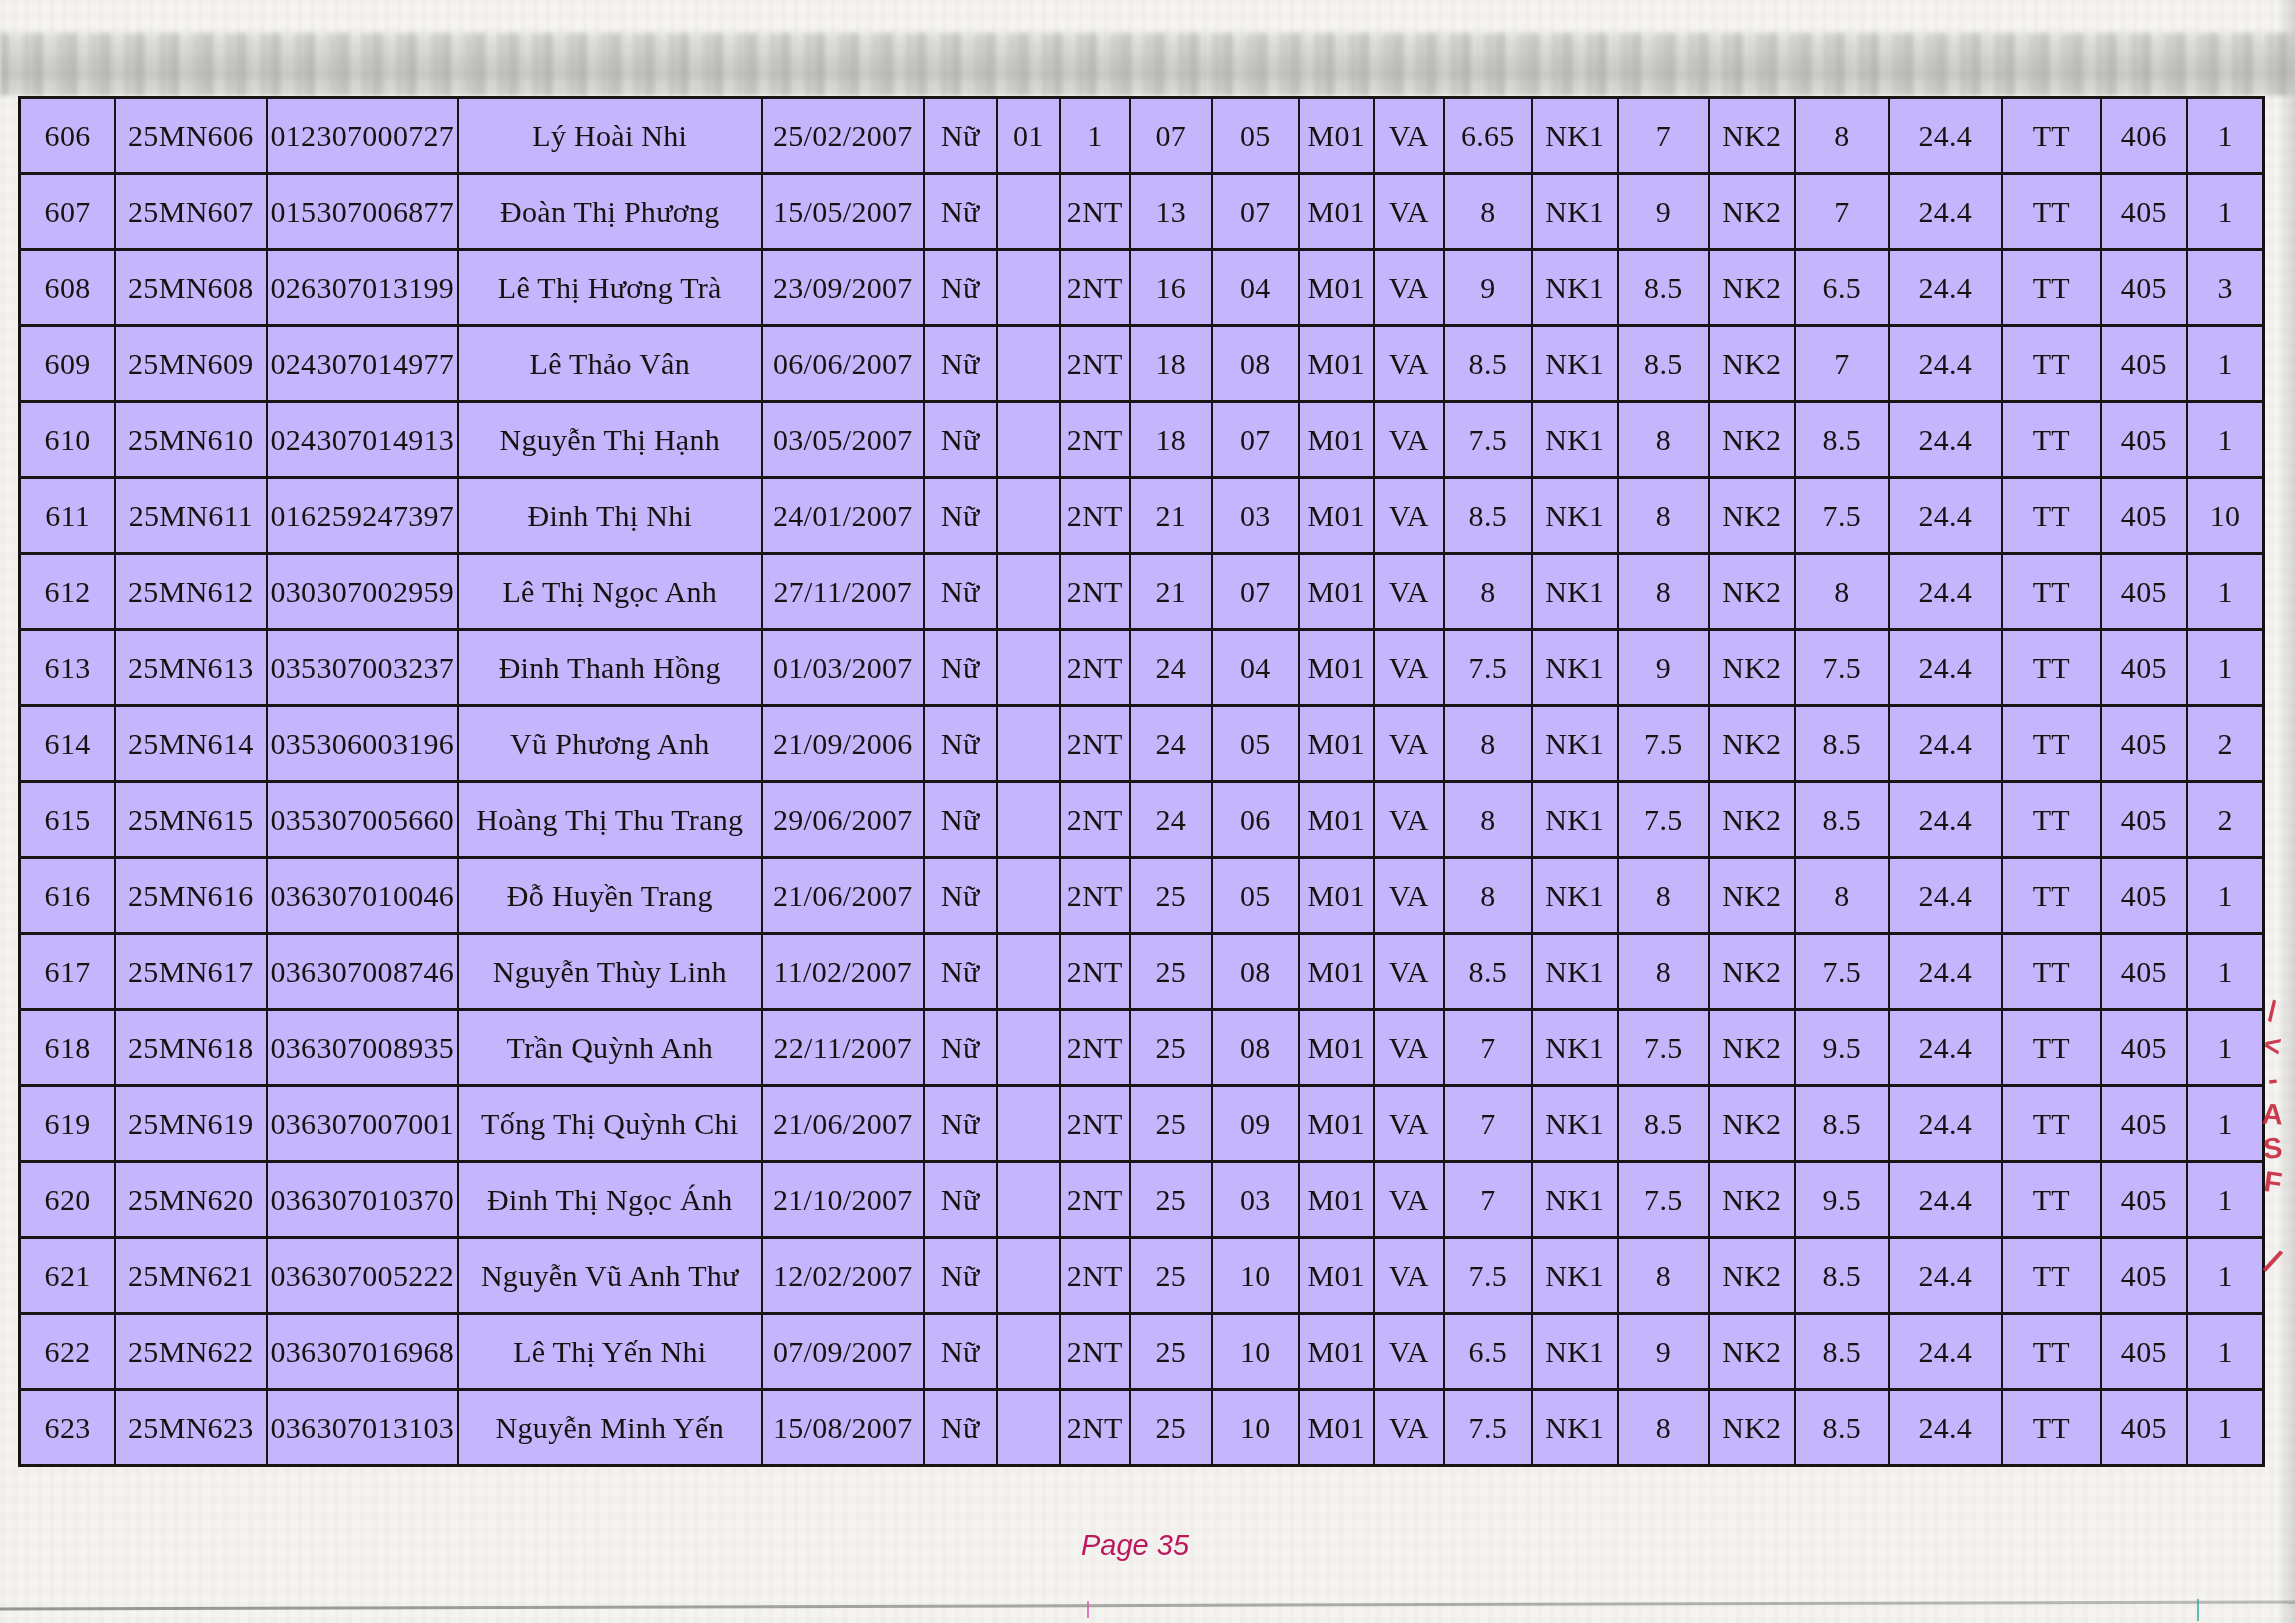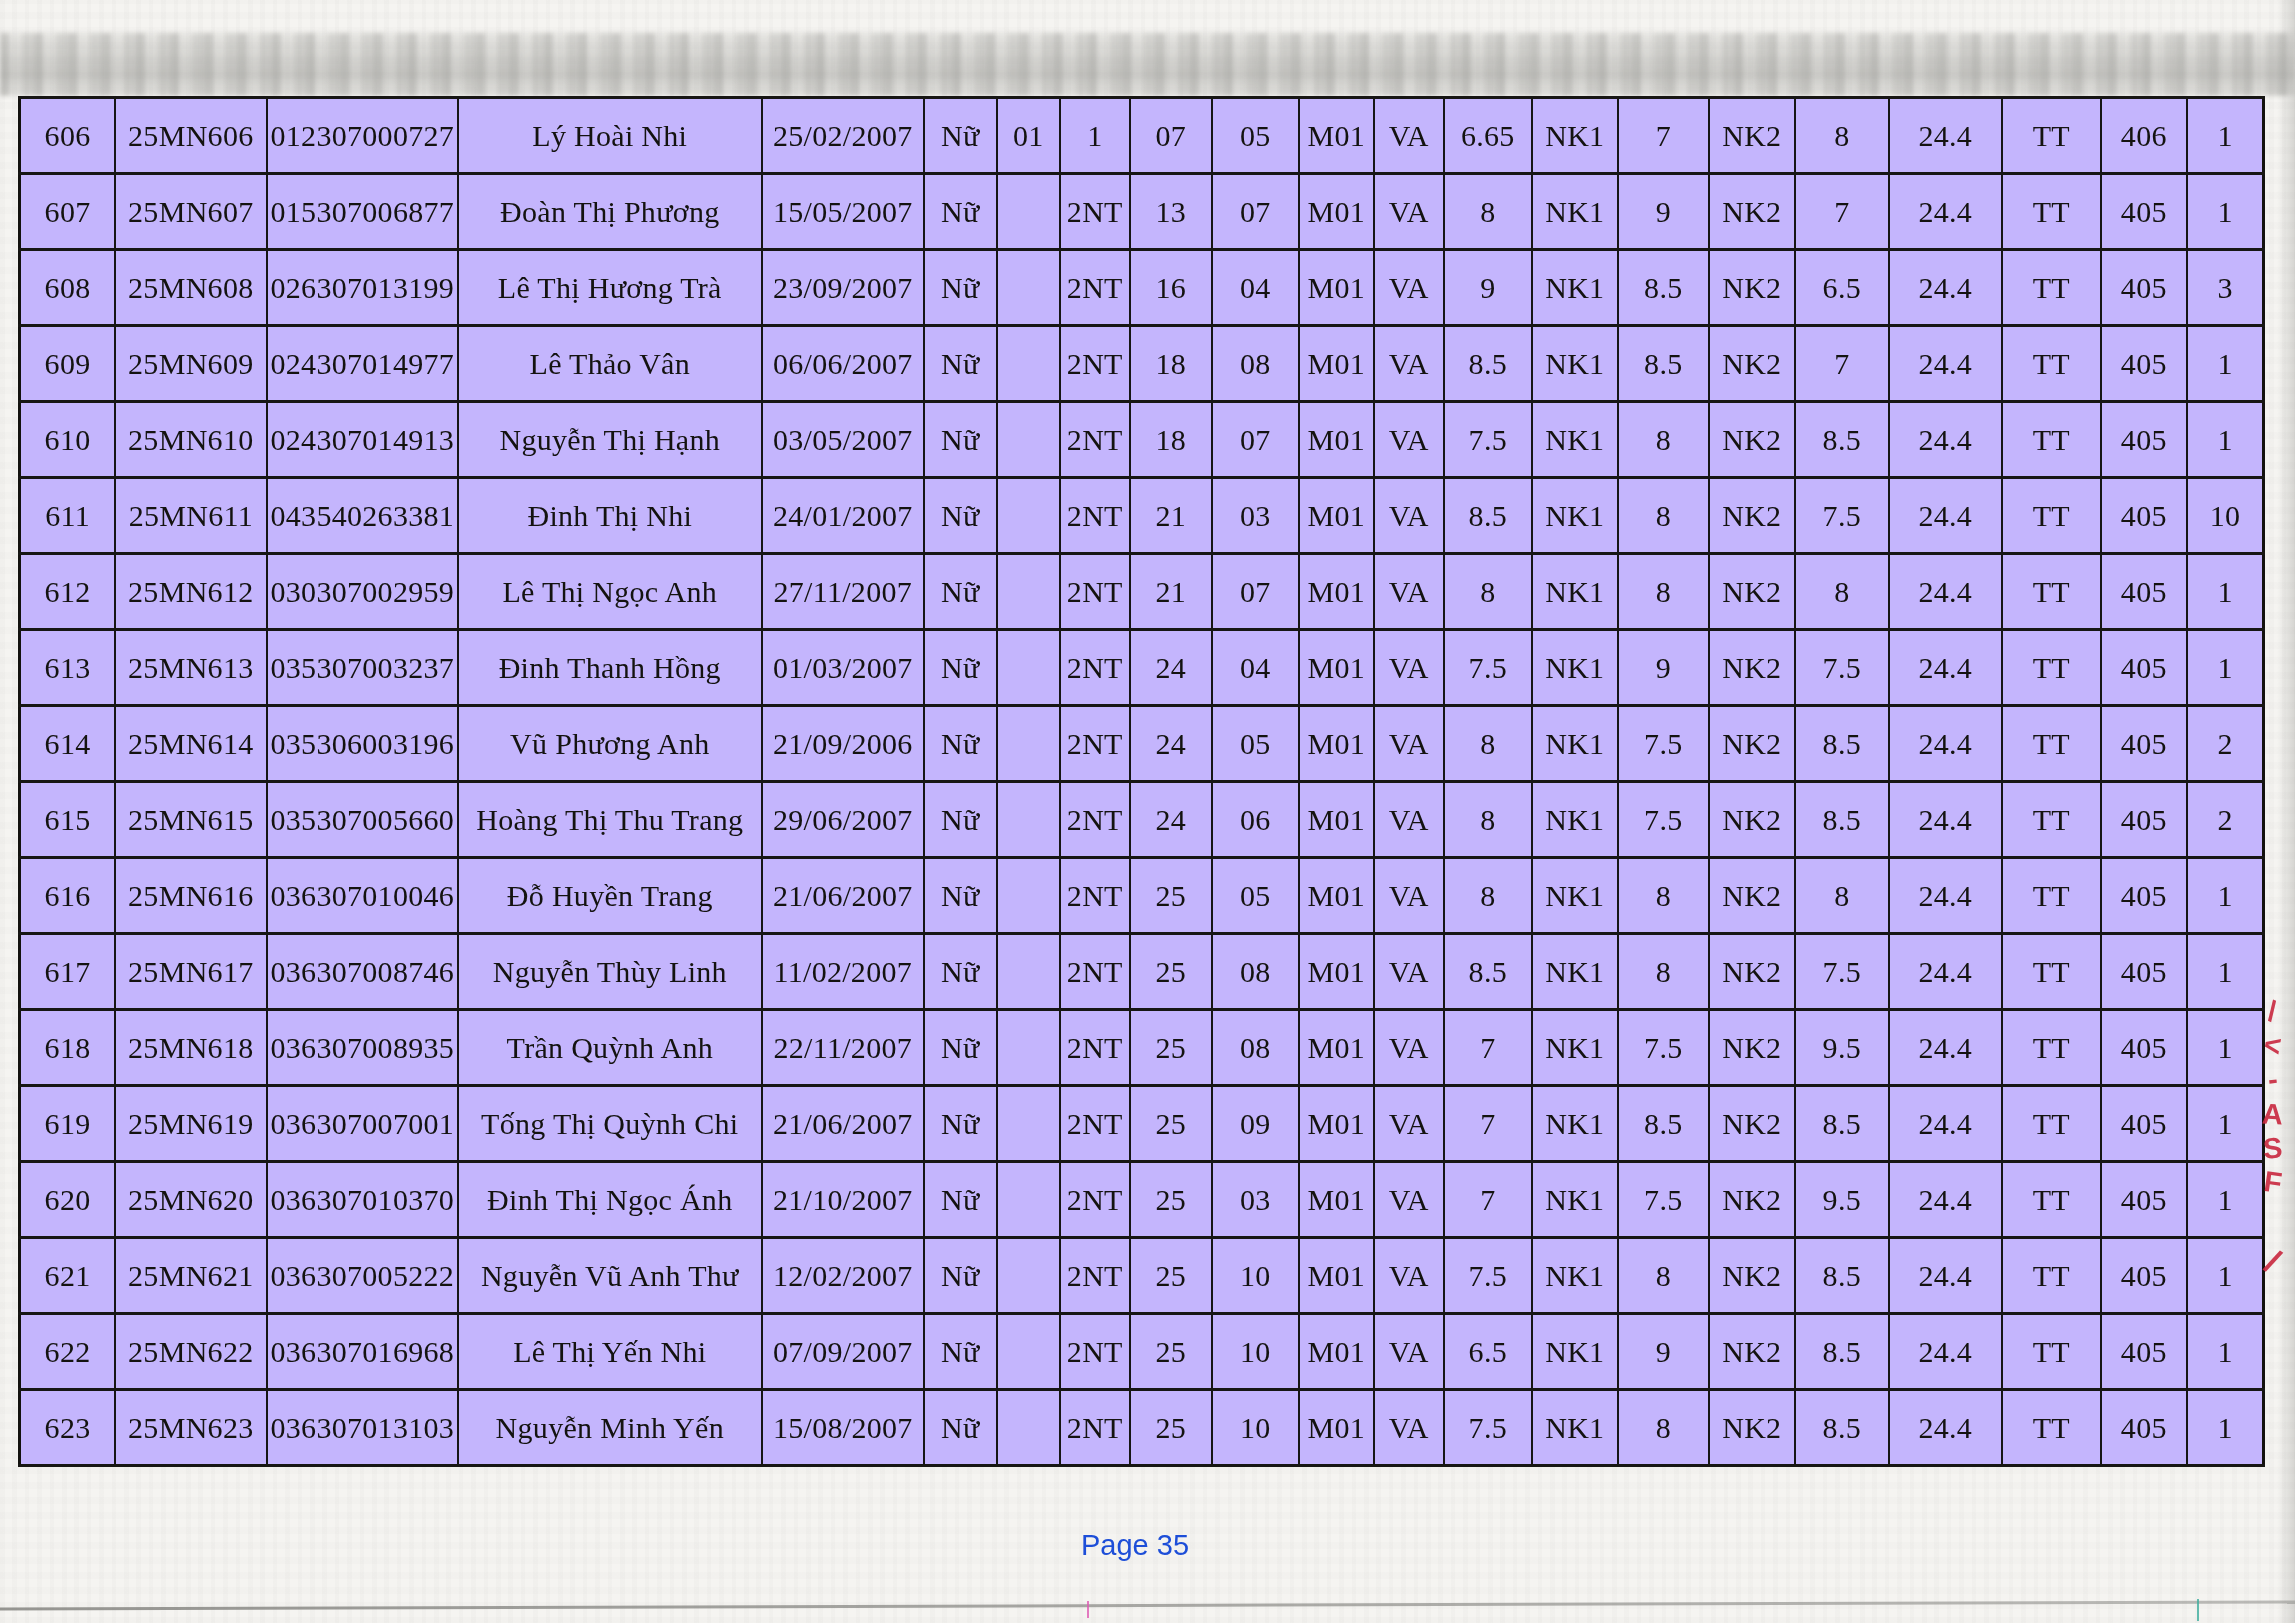--- a/index.html
+++ b/index.html
@@ -61,21 +61,21 @@
   col.c0{width:95px} col.c1{width:152px} col.c2{width:191px} col.c3{width:304px}
   col.c4{width:162px} col.c5{width:73px} col.c6{width:63px}  col.c7{width:70px}
   col.c8{width:82px} col.c9{width:87px} col.c10{width:75px} col.c11{width:70px}
   col.c12{width:88px} col.c13{width:86px} col.c14{width:91px} col.c15{width:86px}
   col.c16{width:94px} col.c17{width:113px} col.c18{width:99px} col.c19{width:86px}
   col.c20{width:77px}
   
   .page-footer {
     position: absolute; left: 1081px; top: 1529px;
     font-family: "Liberation Sans", sans-serif;
-    font-size: 29px; color: #1d4ed8;
+    font-size: 29px; color: #be185d; font-style: italic;
   }
   
   .red-annotation {
     position: absolute; left: 2262px; top: 994px;
     display: flex; flex-direction: column; align-items: center;
     color: #c9283f; opacity: 0.9;
     font-family: "Liberation Sans", sans-serif;
     font-size: 29px; font-weight: bold; line-height: 1.18;
   }
   .red-annotation span { display: block; }
@@ -244,21 +244,21 @@
         <td class="cell-nk2-label">NK2</td>
         <td class="cell-nk2-score">8.5</td>
         <td class="cell-total">24.4</td>
         <td class="cell-tt-label">TT</td>
         <td class="cell-group">405</td>
         <td class="cell-priority">1</td>
       </tr>
       <tr>
         <td class="cell-seq">611</td>
         <td class="cell-code">25MN611</td>
-        <td class="cell-id-number">043540263381</td>
+        <td class="cell-id-number">016259247397</td>
         <td class="cell-name">Đinh Thị Nhi</td>
         <td class="cell-dob">24/01/2007</td>
         <td class="cell-gender">Nữ</td>
         <td class="cell-col7"></td>
         <td class="cell-area flush-right">2NT</td>
         <td class="cell-col9">21</td>
         <td class="cell-col10">03</td>
         <td class="cell-combo">M01</td>
         <td class="cell-va-label">VA</td>
         <td class="cell-va-score">8.5</td>

